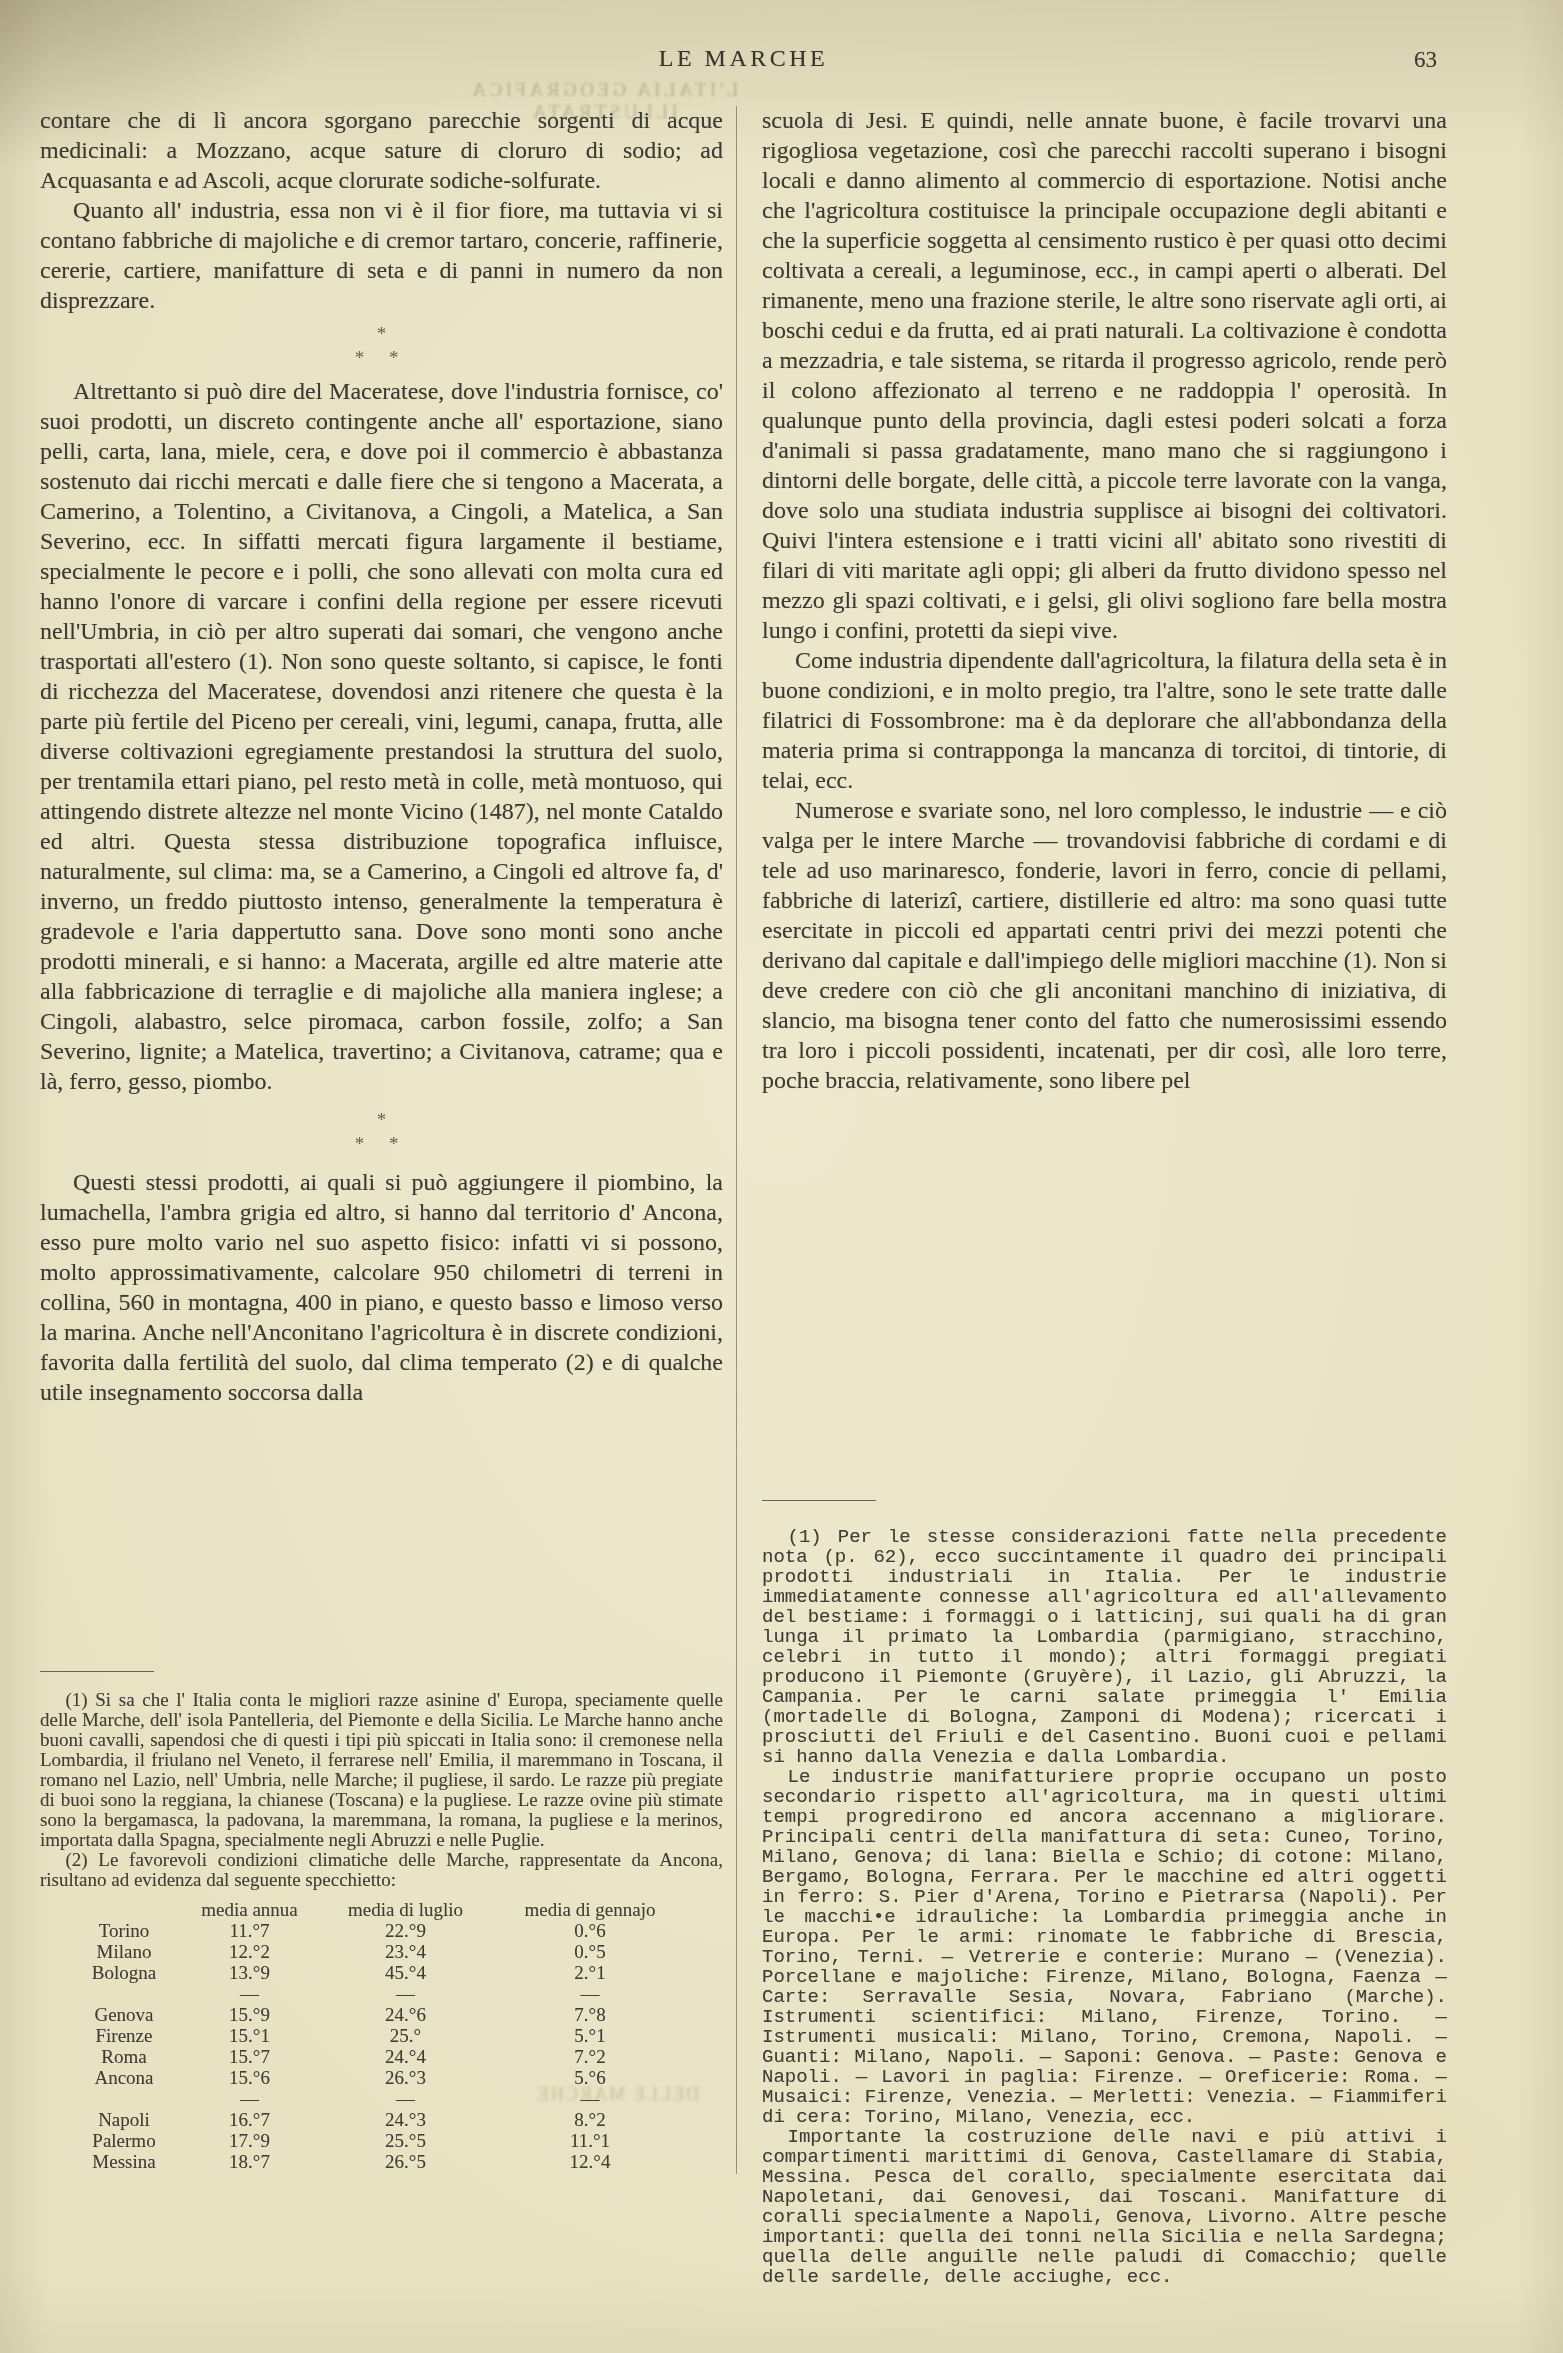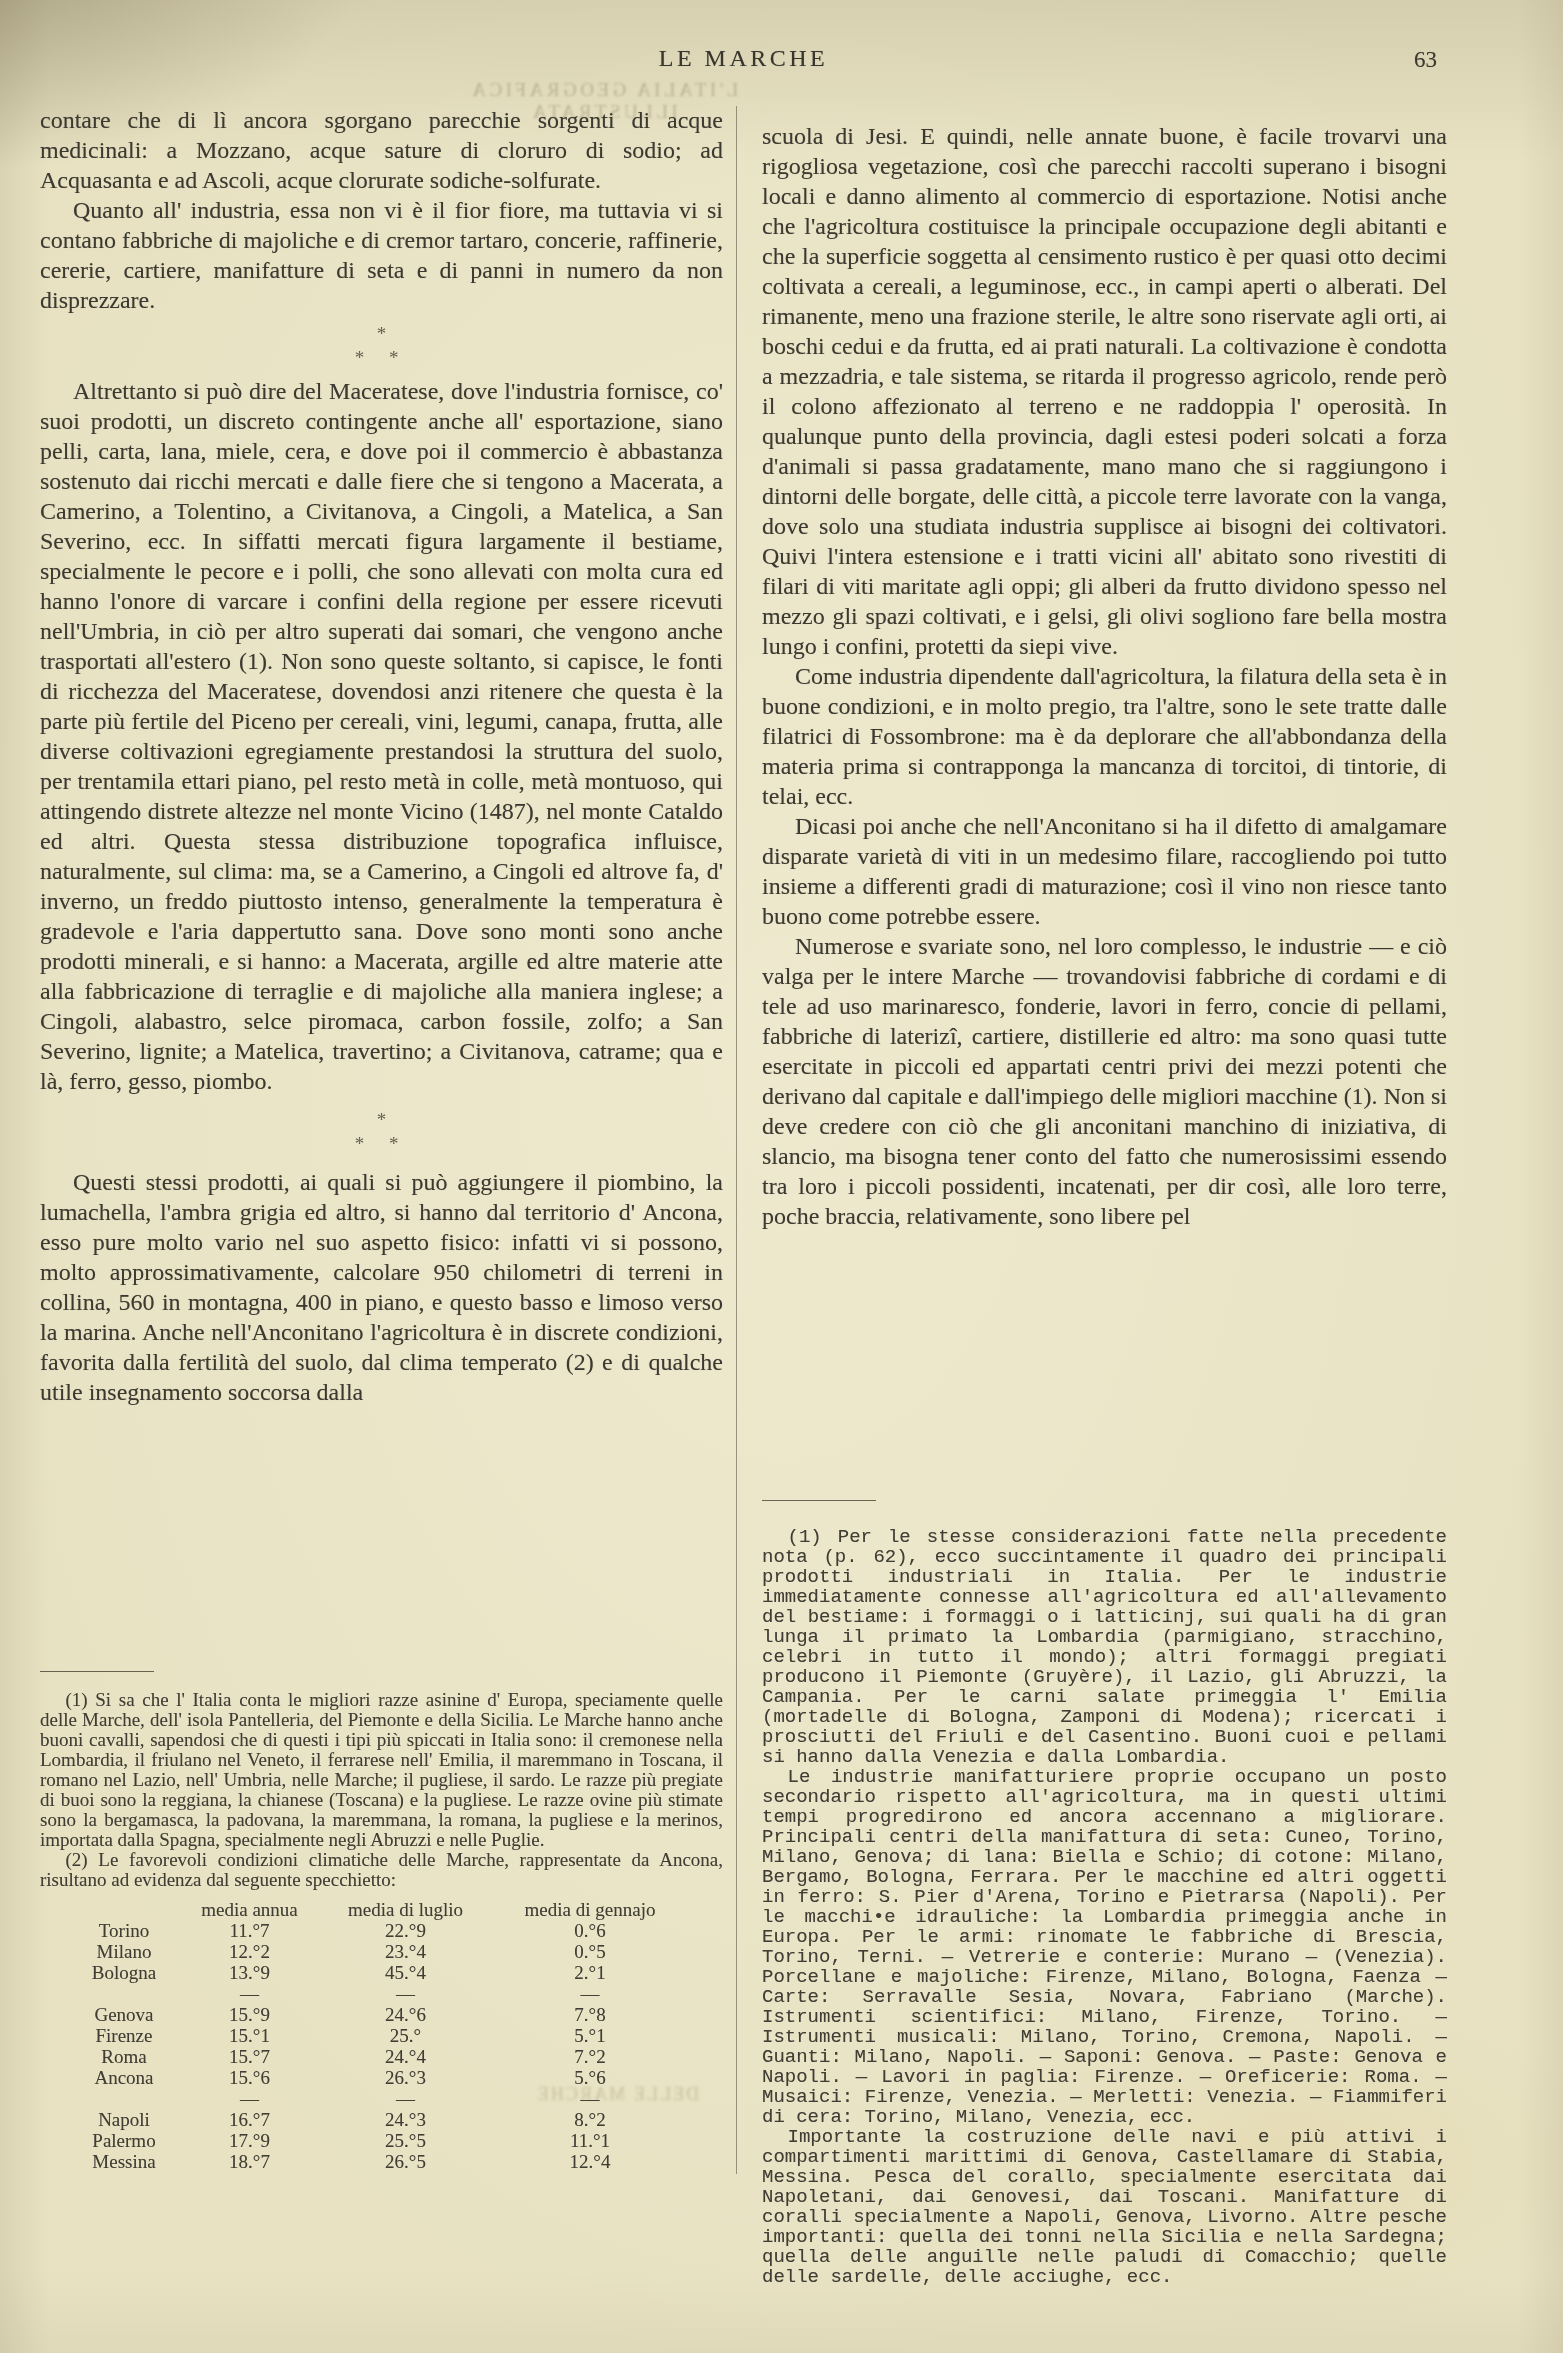--- a/index.html
+++ b/index.html
@@ -21,21 +21,21 @@
   }
   .page-header{position:absolute;left:40px;top:45px;width:1407px;text-align:center;}
   .page-title{font-size:24px;letter-spacing:3.5px;font-weight:normal;color:#39362e;text-shadow:0 0 0.7px rgba(55,50,40,0.4);}
   .page-number{position:absolute;left:1366px;top:47px;width:71px;text-align:right;font-size:23px;color:#3c3931;text-shadow:0 0 0.7px rgba(60,54,44,0.35);}
   .ghost{position:absolute;transform:scaleX(-1);pointer-events:none;}
   .ghost-top{left:426px;top:79px;width:355px;text-align:center;font-size:19px;letter-spacing:3.5px;color:rgba(125,112,76,0.38);filter:blur(1.3px);}
   .ghost-bottom{left:497px;top:2084px;width:241px;text-align:center;font-size:18px;letter-spacing:2.1px;color:rgba(130,115,78,0.33);filter:blur(1.7px);}
   .col-divider{position:absolute;left:736px;top:106px;width:1.4px;height:2068px;background:rgba(82,76,60,0.55);}
   .col{position:absolute;overflow:hidden;}
   .col-left{left:40px;top:105px;width:683px;height:1564px;}
-  .col-right{left:762px;top:105px;width:685px;height:1401px;margin-top:16px;}
+  .col-right{left:762px;top:105px;width:685px;height:1401px;}
   .body-par{margin:0;font-size:24px;line-height:30px;text-align:justify;color:#3c3931;text-shadow:0 0 0.7px rgba(60,54,44,0.32);}
   .indent{text-indent:33px;}
   .asterism{display:flex;flex-direction:column;align-items:center;justify-content:center;color:rgba(62,57,46,0.78);font-size:19px;line-height:19px;}
   .asterism .a-top{display:block;}
   .asterism .a-bottom{display:block;letter-spacing:10px;margin-top:5.7px;}
   .ast-1{height:61px;}
   .ast-2{height:71px;}
   .footnotes{position:absolute;overflow:hidden;}
   .fn-left{left:40px;top:1671px;width:683px;height:670px;}
   .fn-right{left:762px;top:1500px;width:685px;height:837px;font-family:Liberation Mono, monospace;}
@@ -161,21 +161,20 @@
         <div class="t-cell num">18.°7</div>
         <div class="t-cell num">26.°5</div>
         <div class="t-cell num">12.°4</div>
       </div>
     </div>
   </section>
 
   <section class="col col-right">
     <p class="body-par">scuola di Jesi. E quindi, nelle annate buone, è facile trovarvi una rigogliosa vegetazione, così che parecchi raccolti superano i bisogni locali e danno alimento al commercio di esportazione. Notisi anche che l'agricoltura costituisce la principale occupazione degli abitanti e che la superficie soggetta al censimento rustico è per quasi otto decimi coltivata a cereali, a leguminose, ecc., in campi aperti o alberati. Del rimanente, meno una frazione sterile, le altre sono riservate agli orti, ai boschi cedui e da frutta, ed ai prati naturali. La coltivazione è condotta a mezzadria, e tale sistema, se ritarda il progresso agricolo, rende però il colono affezionato al terreno e ne raddoppia l' operosità. In qualunque punto della provincia, dagli estesi poderi solcati a forza d'animali si passa gradatamente, mano mano che si raggiungono i dintorni delle borgate, delle città, a piccole terre lavorate con la vanga, dove solo una studiata industria supplisce ai bisogni dei coltivatori. Quivi l'intera estensione e i tratti vicini all' abitato sono rivestiti di filari di viti maritate agli oppi; gli alberi da frutto dividono spesso nel mezzo gli spazi coltivati, e i gelsi, gli olivi sogliono fare bella mostra lungo i confini, protetti da siepi vive.</p>
     <p class="body-par indent">Come industria dipendente dall'agricoltura, la filatura della seta è in buone condizioni, e in molto pregio, tra l'altre, sono le sete tratte dalle filatrici di Fossombrone: ma è da deplorare che all'abbondanza della materia prima si contrapponga la mancanza di torcitoi, di tintorie, di telai, ecc.</p>
-    <p class="body-par indent">Dicasi poi anche che nell'Anconitano si ha il difetto di amalgamare disparate varietà di viti in un medesimo filare, raccogliendo poi tutto insieme a differenti gradi di maturazione; così il vino non riesce tanto buono come potrebbe essere.</p>
     <p class="body-par indent">Numerose e svariate sono, nel loro complesso, le industrie — e ciò valga per le intere Marche — trovandovisi fabbriche di cordami e di tele ad uso marinaresco, fonderie, lavori in ferro, concie di pellami, fabbriche di laterizî, cartiere, distillerie ed altro: ma sono quasi tutte esercitate in piccoli ed appartati centri privi dei mezzi potenti che derivano dal capitale e dall'impiego delle migliori macchine (1). Non si deve credere con ciò che gli anconitani manchino di iniziativa, di slancio, ma bisogna tener conto del fatto che numerosissimi essendo tra loro i piccoli possidenti, incatenati, per dir così, alle loro terre, poche braccia, relativamente, sono libere pel</p>
   </section>
 
   <section class="footnotes fn-right">
     <div class="fn-rule"></div>
     <p class="fnote">(1) Per le stesse considerazioni fatte nella precedente nota (p. 62), ecco succintamente il quadro dei principali prodotti industriali in Italia. Per le industrie immediatamente connesse all'agricoltura ed all'allevamento del bestiame: i formaggi o i latticinj, sui quali ha di gran lunga il primato la Lombardia (parmigiano, stracchino, celebri in tutto il mondo); altri formaggi pregiati producono il Piemonte (Gruyère), il Lazio, gli Abruzzi, la Campania. Per le carni salate primeggia l' Emilia (mortadelle di Bologna, Zamponi di Modena); ricercati i prosciutti del Friuli e del Casentino. Buoni cuoi e pellami si hanno dalla Venezia e dalla Lombardia.</p>
     <p class="fnote">Le industrie manifatturiere proprie occupano un posto secondario rispetto all'agricoltura, ma in questi ultimi tempi progredirono ed ancora accennano a migliorare. Principali centri della manifattura di seta: Cuneo, Torino, Milano, Genova; di lana: Biella e Schio; di cotone: Milano, Bergamo, Bologna, Ferrara. Per le macchine ed altri oggetti in ferro: S. Pier d'Arena, Torino e Pietrarsa (Napoli). Per le macchi•e idrauliche: la Lombardia primeggia anche in Europa. Per le armi: rinomate le fabbriche di Brescia, Torino, Terni. — Vetrerie e conterie: Murano — (Venezia). Porcellane e majoliche: Firenze, Milano, Bologna, Faenza — Carte: Serravalle Sesia, Novara, Fabriano (Marche). Istrumenti scientifici: Milano, Firenze, Torino. — Istrumenti musicali: Milano, Torino, Cremona, Napoli. — Guanti: Milano, Napoli. — Saponi: Genova. — Paste: Genova e Napoli. — Lavori in paglia: Firenze. — Oreficerie: Roma. — Musaici: Firenze, Venezia. — Merletti: Venezia. — Fiammiferi di cera: Torino, Milano, Venezia, ecc.</p>
     <p class="fnote">Importante la costruzione delle navi e più attivi i compartimenti marittimi di Genova, Castellamare di Stabia, Messina. Pesca del corallo, specialmente esercitata dai Napoletani, dai Genovesi, dai Toscani. Manifatture di coralli specialmente a Napoli, Genova, Livorno. Altre pesche importanti: quella dei tonni nella Sicilia e nella Sardegna; quella delle anguille nelle paludi di Comacchio; quelle delle sardelle, delle acciughe, ecc.</p>
   </section>
 

